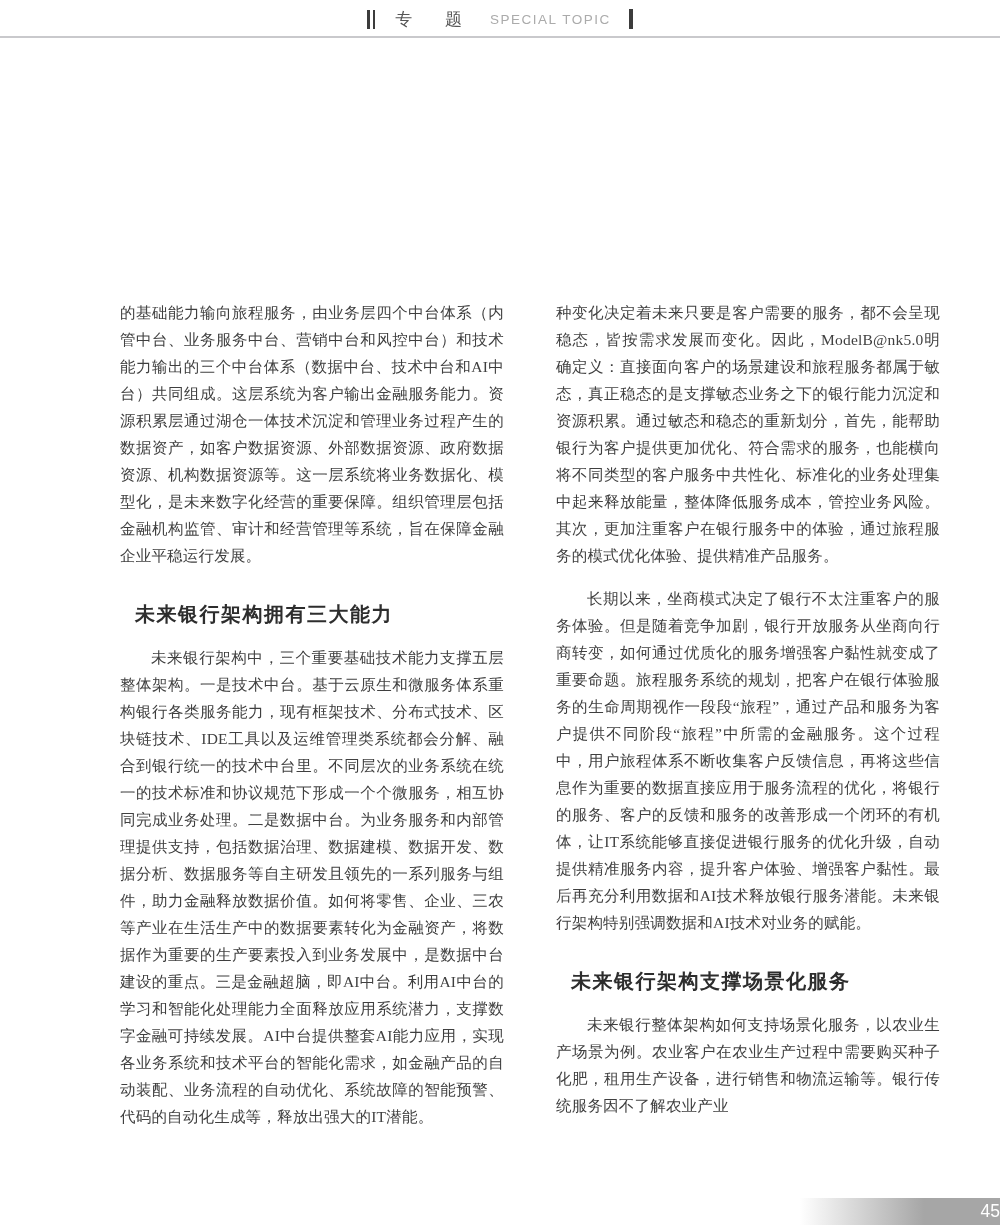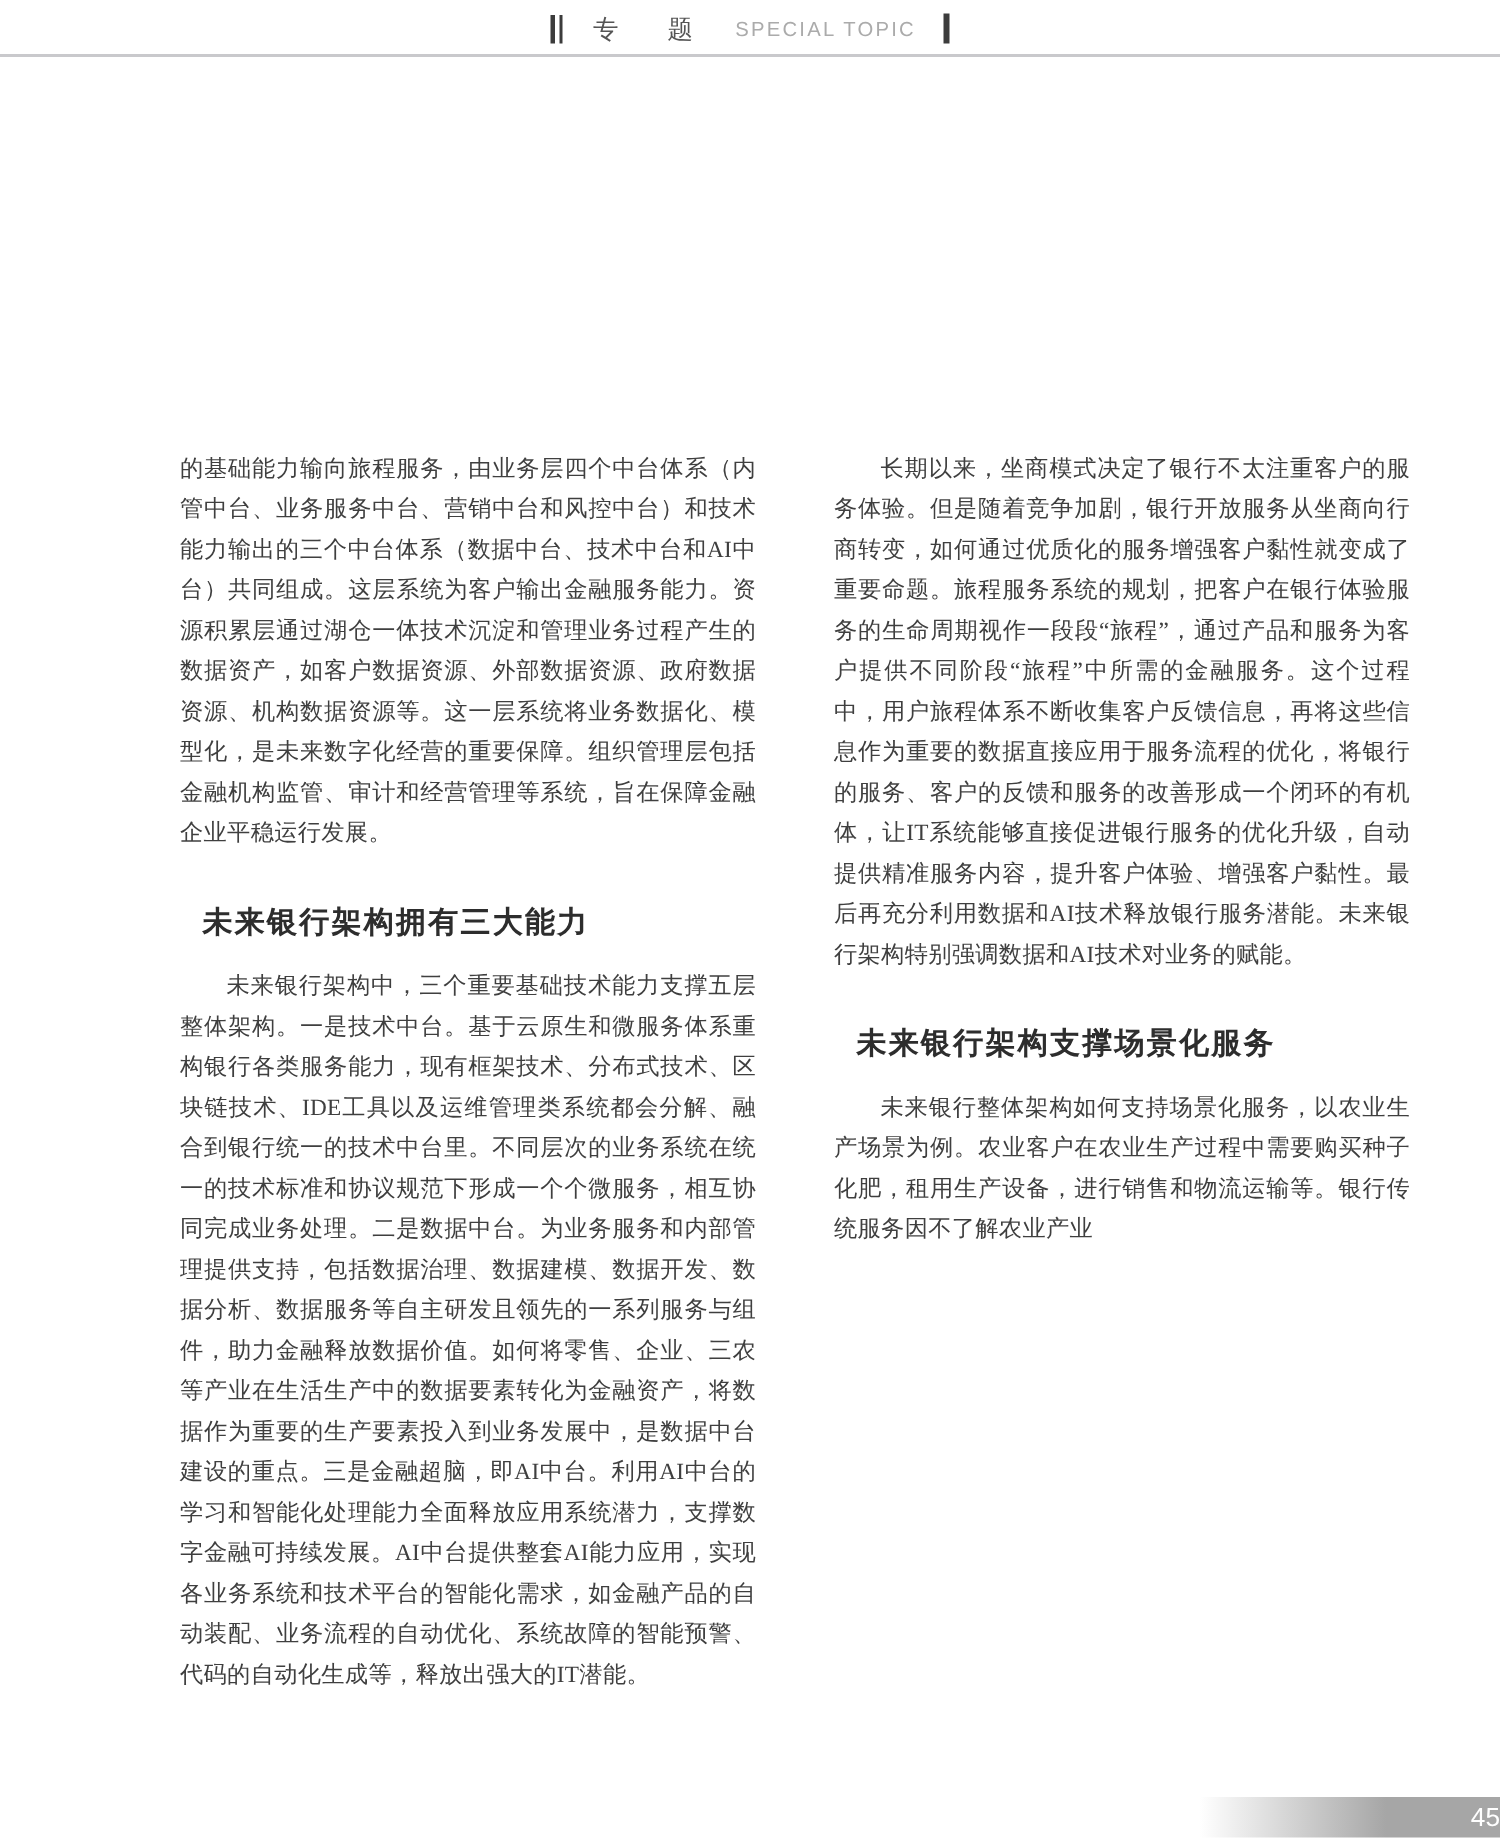--- a/index.html
+++ b/index.html
@@ -132,20 +132,21 @@
   </div>
   <div class="header-rule"></div>
 
   <div class="content">
     <div class="column">
         <p class="para">的基础能力输向旅程服务，由业务层四个中台体系（内管中台、业务服务中台、营销中台和风控中台）和技术能力输出的三个中台体系（数据中台、技术中台和AI中台）共同组成。这层系统为客户输出金融服务能力。资源积累层通过湖仓一体技术沉淀和管理业务过程产生的数据资产，如客户数据资源、外部数据资源、政府数据资源、机构数据资源等。这一层系统将业务数据化、模型化，是未来数字化经营的重要保障。组织管理层包括金融机构监管、审计和经营管理等系统，旨在保障金融企业平稳运行发展。</p>
         <h2 class="sec-heading">未来银行架构拥有三大能力</h2>
         <p class="para indent">未来银行架构中，三个重要基础技术能力支撑五层整体架构。一是技术中台。基于云原生和微服务体系重构银行各类服务能力，现有框架技术、分布式技术、区块链技术、IDE工具以及运维管理类系统都会分解、融合到银行统一的技术中台里。不同层次的业务系统在统一的技术标准和协议规范下形成一个个微服务，相互协同完成业务处理。二是数据中台。为业务服务和内部管理提供支持，包括数据治理、数据建模、数据开发、数据分析、数据服务等自主研发且领先的一系列服务与组件，助力金融释放数据价值。如何将零售、企业、三农等产业在生活生产中的数据要素转化为金融资产，将数据作为重要的生产要素投入到业务发展中，是数据中台建设的重点。三是金融超脑，即AI中台。利用AI中台的学习和智能化处理能力全面释放应用系统潜力，支撑数字金融可持续发展。AI中台提供整套AI能力应用，实现各业务系统和技术平台的智能化需求，如金融产品的自动装配、业务流程的自动优化、系统故障的智能预警、代码的自动化生成等，释放出强大的IT潜能。</p>
       </div>
     <div class="column">
+        <p class="para">种变化决定着未来只要是客户需要的服务，都不会呈现稳态，皆按需求发展而变化。因此，ModelB@nk5.0明确定义：直接面向客户的场景建设和旅程服务都属于敏态，真正稳态的是支撑敏态业务之下的银行能力沉淀和资源积累。通过敏态和稳态的重新划分，首先，能帮助银行为客户提供更加优化、符合需求的服务，也能横向将不同类型的客户服务中共性化、标准化的业务处理集中起来释放能量，整体降低服务成本，管控业务风险。其次，更加注重客户在银行服务中的体验，通过旅程服务的模式优化体验、提供精准产品服务。</p>
         <p class="para indent">长期以来，坐商模式决定了银行不太注重客户的服务体验。但是随着竞争加剧，银行开放服务从坐商向行商转变，如何通过优质化的服务增强客户黏性就变成了重要命题。旅程服务系统的规划，把客户在银行体验服务的生命周期视作一段段“旅程”，通过产品和服务为客户提供不同阶段“旅程”中所需的金融服务。这个过程中，用户旅程体系不断收集客户反馈信息，再将这些信息作为重要的数据直接应用于服务流程的优化，将银行的服务、客户的反馈和服务的改善形成一个闭环的有机体，让IT系统能够直接促进银行服务的优化升级，自动提供精准服务内容，提升客户体验、增强客户黏性。最后再充分利用数据和AI技术释放银行服务潜能。未来银行架构特别强调数据和AI技术对业务的赋能。</p>
         <h2 class="sec-heading">未来银行架构支撑场景化服务</h2>
         <p class="para indent">未来银行整体架构如何支持场景化服务，以农业生产场景为例。农业客户在农业生产过程中需要购买种子化肥，租用生产设备，进行销售和物流运输等。银行传统服务因不了解农业产业</p>
       </div>
   </div>
 
   <div class="page-bar">
     <span class="page-num">45</span>
   </div>
 

